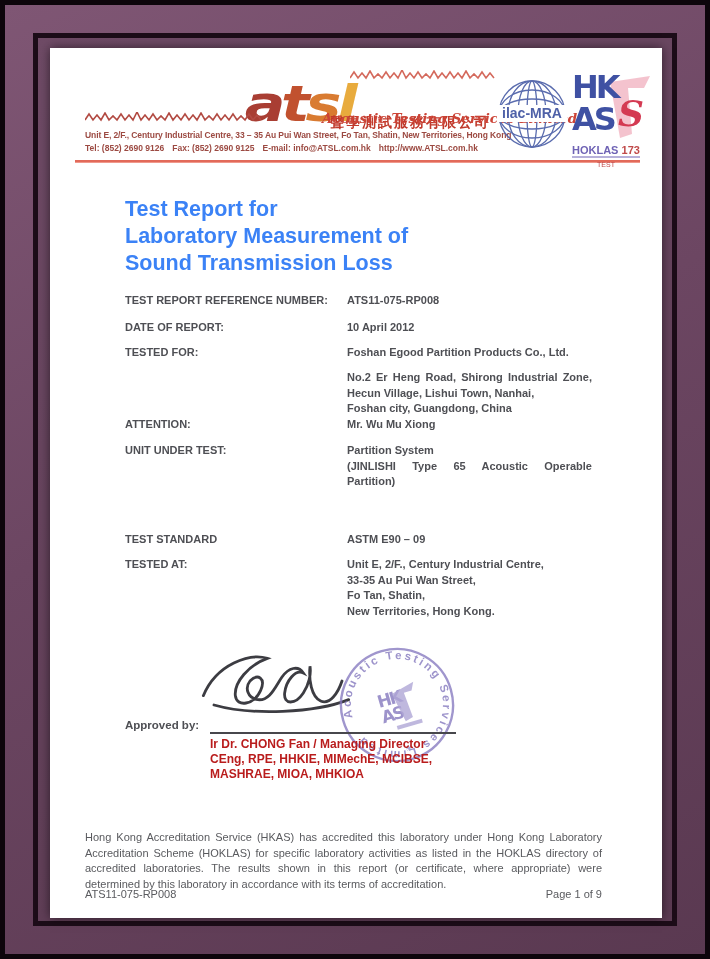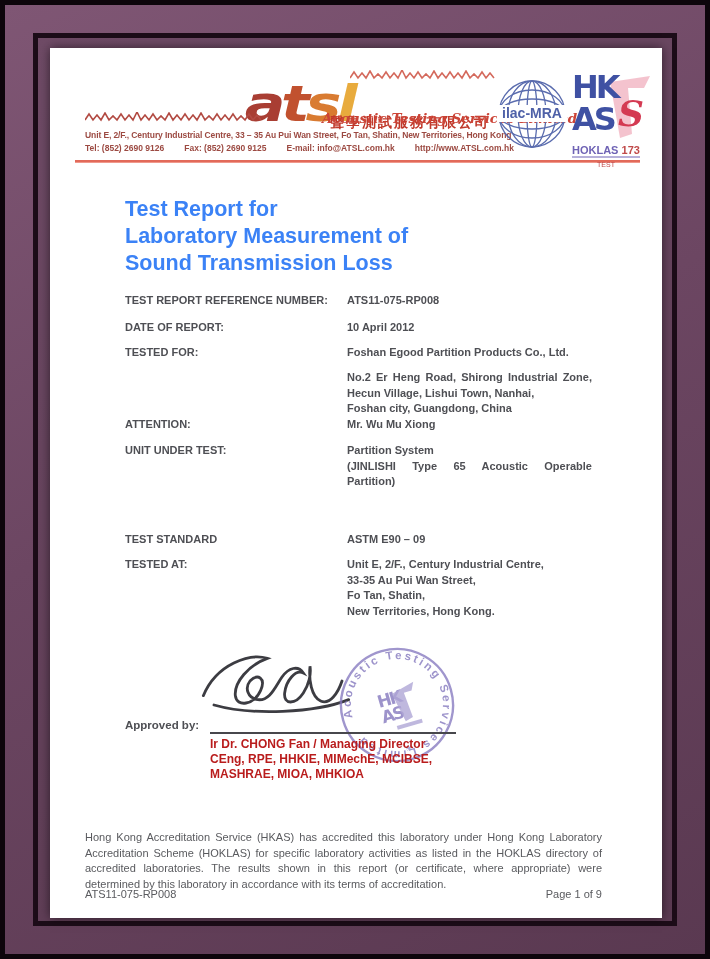--- a/index.html
+++ b/index.html
@@ -12,21 +12,21 @@
   .paper{position:absolute;left:50px;top:48px;width:612px;height:870px;background:#ffffff;box-shadow:0 0 10px rgba(0,0,0,.55);}
   .abs{position:absolute;}
 
   
   .atsl-logo{left:188px;top:26px;width:150px;height:56px;}
   .zig{stroke:#b24a42;stroke-width:1.6;fill:none;}
   .zig2{stroke:#d4695c;}
   .cn-name{left:280px;top:47px;width:215px;font-family:"DejaVu Serif",serif;font-weight:bold;font-size:14px;letter-spacing:2px;color:#c0392b;white-space:nowrap;margin-top:19px;}
   .en-name{left:272px;top:62px;width:230px;font-family:"DejaVu Serif",serif;font-style:italic;font-weight:bold;font-size:13.5px;color:#cc4437;white-space:nowrap;}
   .addr{left:35px;top:82px;width:430px;font-size:8.5px;font-weight:600;color:#9c4a42;letter-spacing:-0.1px;white-space:nowrap;}
-  .contact{left:35px;top:95px;display:flex;gap:20px;font-size:8.5px;font-weight:600;color:#9c4a42;white-space:nowrap;}
+  .contact{left:35px;top:95px;display:flex;gap:8px;font-size:8.5px;font-weight:600;color:#9c4a42;white-space:nowrap;}
   .hrule{left:25px;top:112px;width:565px;height:2px;background:#e26a5a;border-bottom:1px solid #f0988b;}
   .ilac{left:447px;top:26px;}
   .hkas{left:520px;top:20px;}
 
   
   .title{left:75px;top:148px;font-size:21.5px;font-weight:bold;color:#3b82f6;line-height:27px;}
   .row{left:75px;width:467px;font-size:11px;font-weight:bold;color:#4e4f54;line-height:15.5px;}
   .row .lab{position:absolute;left:0;top:0;width:222px;}
   .row .val{position:absolute;left:222px;top:0;width:245px;}
   .jline{text-align:justify;text-align-last:justify;}

